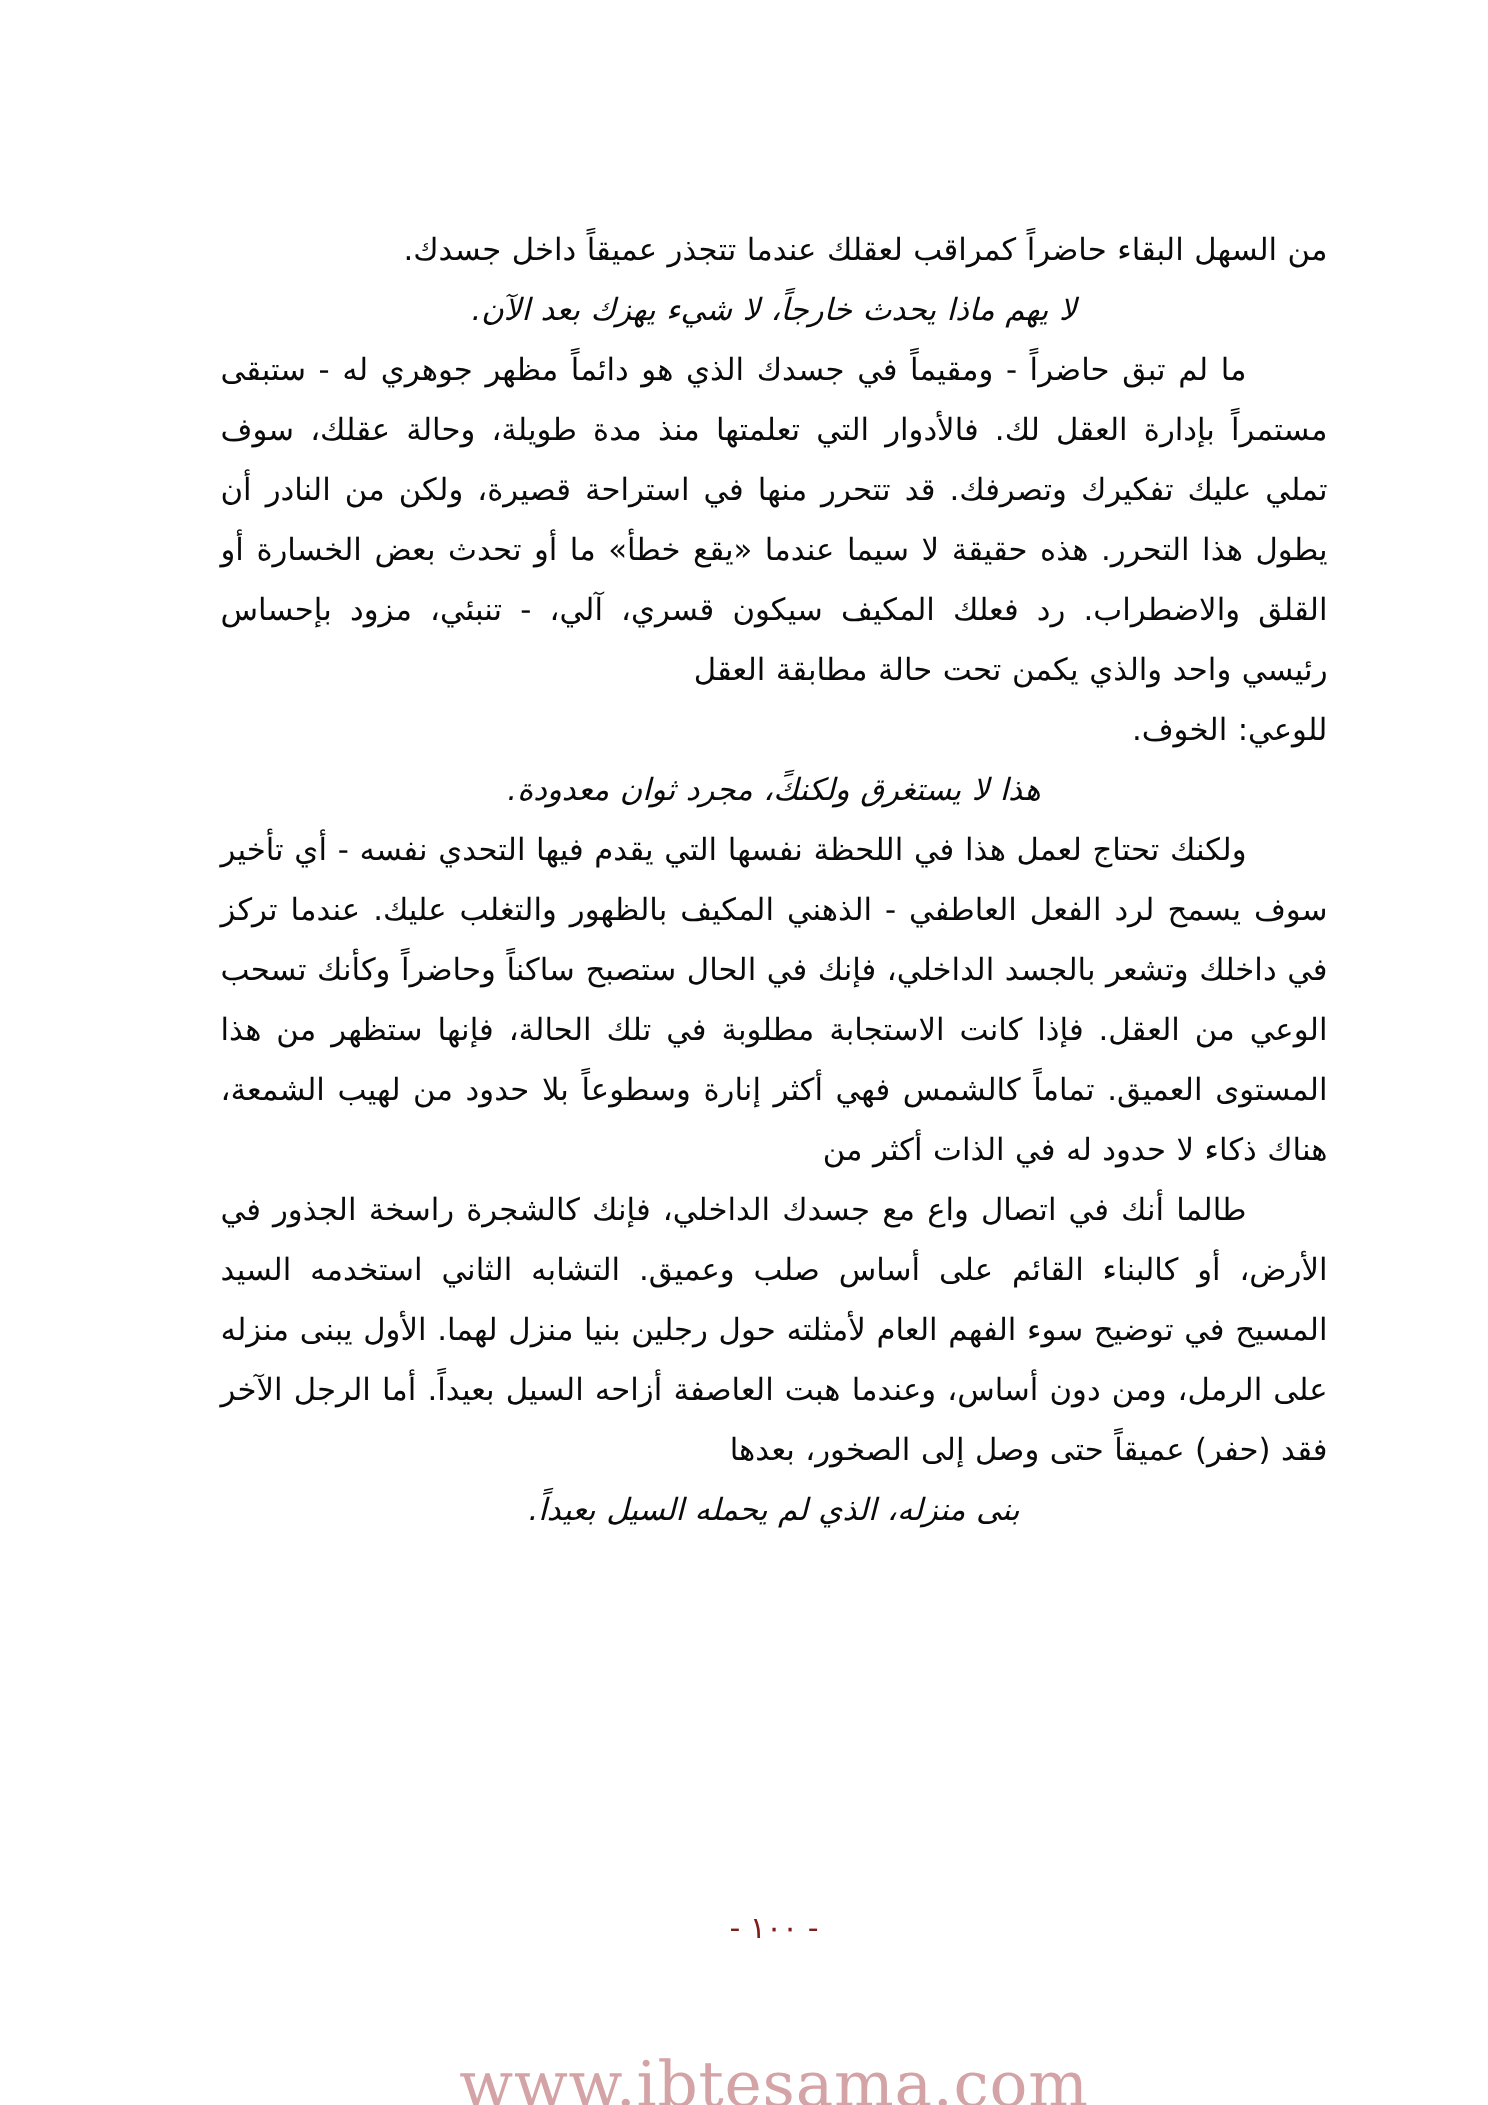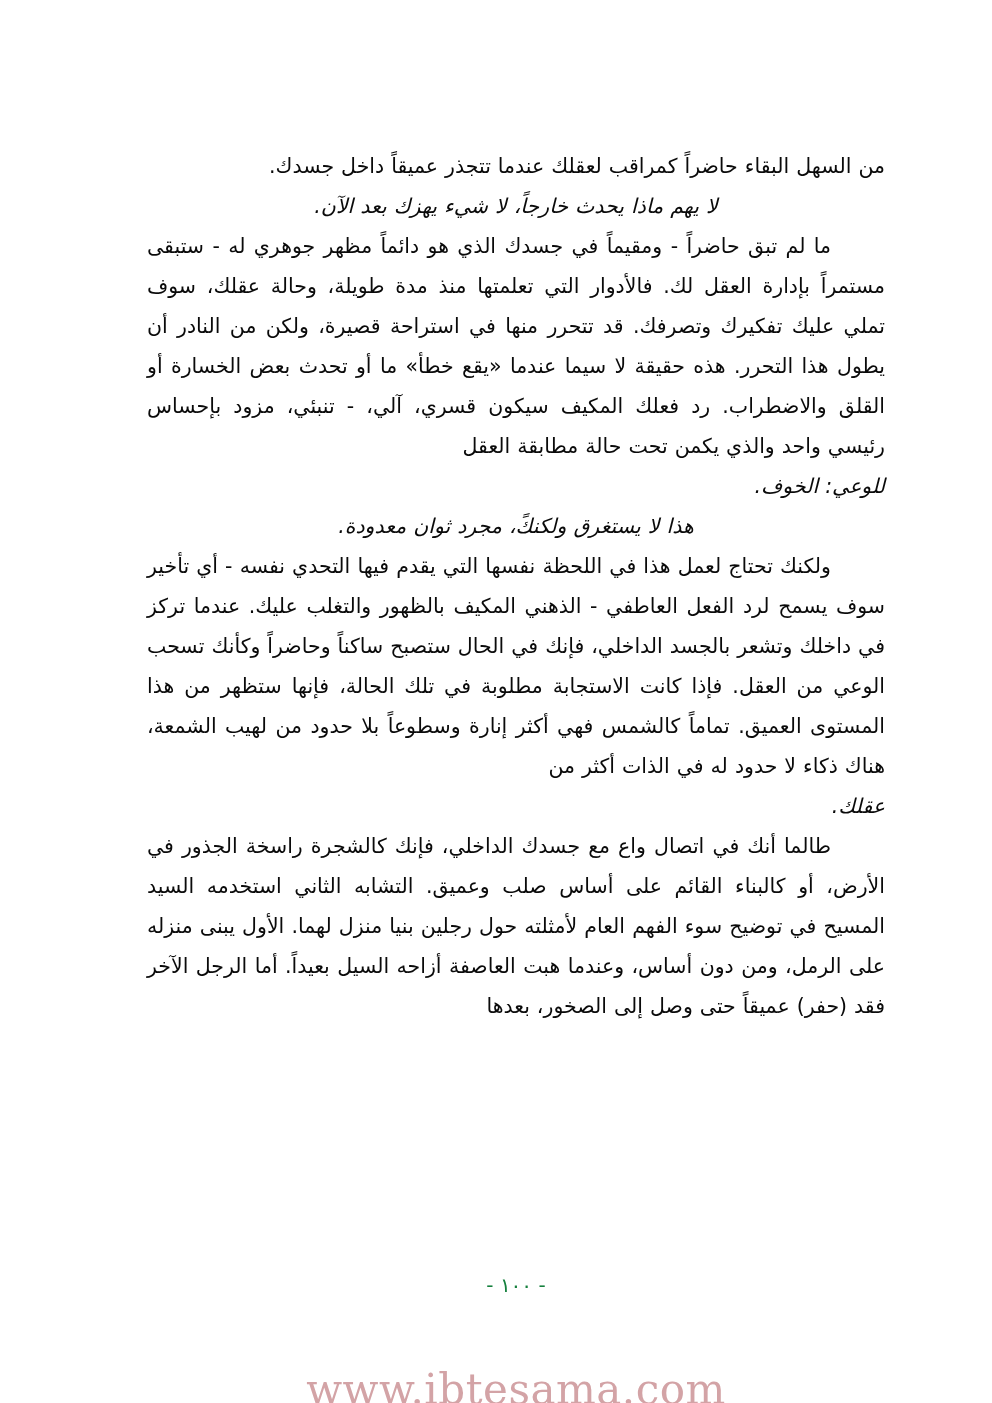--- a/index.html
+++ b/index.html
@@ -58,32 +58,31 @@
     text-align: center;
     text-align-last: center;
     text-indent: 0;
     font-style: italic;
   }
   .tail-right {
     display: block;
     text-align: center;
     text-align-last: right;
     text-indent: 0;
-    font-style: italic;
   }
 
   .page-number {
     position: absolute;
     left: 0;
     right: 0;
     top: 1245px;
     text-align: center;
     direction: rtl;
     font-size: 20px;
-    color: #15803d;
+    color: #7f1d1d;
     letter-spacing: 2px;
     font-family: "DejaVu Sans", "Liberation Sans", sans-serif;
   }
 
   .watermark {
     position: absolute;
     left: 0;
     right: 0;
     top: 1337px;
     text-align: center;
@@ -112,25 +111,25 @@
       <span>ما لم تبق حاضراً - ومقيماً في جسدك الذي هو دائماً مظهر جوهري له - ستبقى مستمراً بإدارة العقل لك. فالأدوار التي تعلمتها منذ مدة طويلة، وحالة عقلك، سوف تملي عليك تفكيرك وتصرفك. قد تتحرر منها في استراحة قصيرة، ولكن من النادر أن يطول هذا التحرر. هذه حقيقة لا سيما عندما «يقع خطأ» ما أو تحدث بعض الخسارة أو القلق والاضطراب. رد فعلك المكيف سيكون قسري، آلي، - تنبئي، مزود بإحساس رئيسي واحد والذي يكمن تحت حالة مطابقة العقل</span>
       <span class="tail-right">للوعي: الخوف.</span>
     </p>
 
     <p class="para indented">
       <span class="short-tail">هذا لا يستغرق ولكنكً، مجرد ثوان معدودة.</span>
     </p>
 
     <p class="para indented">
       <span>ولكنك تحتاج لعمل هذا في اللحظة نفسها التي يقدم فيها التحدي نفسه - أي تأخير سوف يسمح لرد الفعل العاطفي - الذهني المكيف بالظهور والتغلب عليك. عندما تركز في داخلك وتشعر بالجسد الداخلي، فإنك في الحال ستصبح ساكناً وحاضراً وكأنك تسحب الوعي من العقل. فإذا كانت الاستجابة مطلوبة في تلك الحالة، فإنها ستظهر من هذا المستوى العميق. تماماً كالشمس فهي أكثر إنارة وسطوعاً بلا حدود من لهيب الشمعة، هناك ذكاء لا حدود له في الذات أكثر من</span>
-      <span class="tail-right">عقلك.</span>
     </p>
 
     <p class="para indented">
       <span>طالما أنك في اتصال واع مع جسدك الداخلي، فإنك كالشجرة راسخة الجذور في الأرض، أو كالبناء القائم على أساس صلب وعميق. التشابه الثاني استخدمه السيد المسيح في توضيح سوء الفهم العام لأمثلته حول رجلين بنيا منزل لهما. الأول يبنى منزله على الرمل، ومن دون أساس، وعندما هبت العاصفة أزاحه السيل بعيداً. أما الرجل الآخر فقد (حفر) عميقاً حتى وصل إلى الصخور، بعدها</span>
+      <span class="short-tail">بنى منزله، الذي لم يحمله السيل بعيداً.</span>
     </p>
 
   </div>
 
   <div class="page-number">- ١٠٠ -</div>
 
   <div class="watermark">www.ibtesama.com</div>
 
 </div>
 

